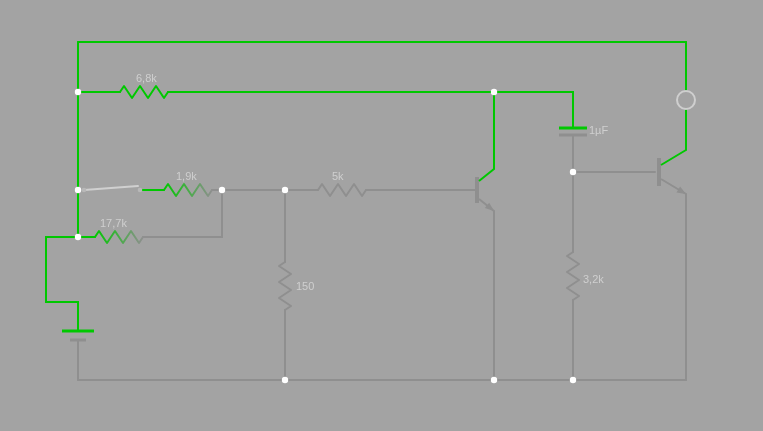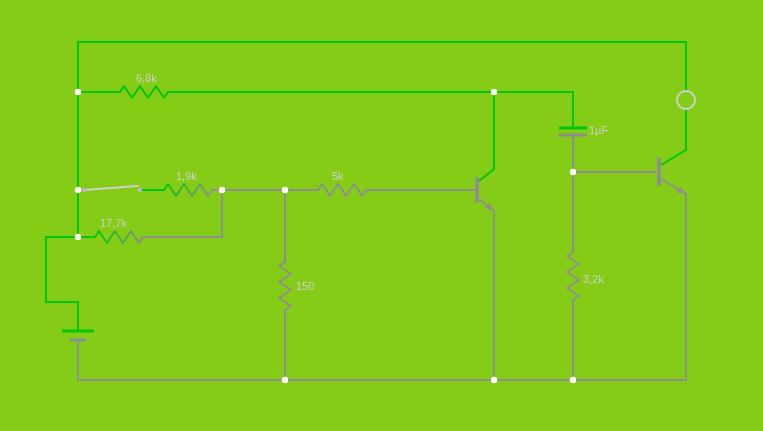--- a/index.html
+++ b/index.html
@@ -1,16 +1,16 @@
 <!DOCTYPE html>
 <html><head>
 <meta charset="utf-8">
 <style>
   html,body{margin:0;padding:0;background:#000;}
-  .stage{position:relative;width:763px;height:431px;background:#84cc16;overflow:hidden;}
+  .stage{position:relative;width:763px;height:431px;background:#a3a3a3;overflow:hidden;}
   svg{display:block;}
   .wg{stroke:#00c800;stroke-width:2;fill:none;stroke-linecap:round;}
   .wn{stroke:#8f8f8f;stroke-width:2;fill:none;stroke-linecap:round;}
   .zz{fill:none;stroke-width:2;stroke-linejoin:round;stroke-linecap:round;}
   .plate-hi{stroke:#00c800;stroke-width:3;fill:none;}
   .plate-lo{stroke:#8f8f8f;stroke-width:3;fill:none;}
   .bar{stroke:#8f8f8f;stroke-width:4;fill:none;}
   .arm-hi{stroke:#00c800;stroke-width:2;fill:none;}
   .arm-lo{stroke:#8f8f8f;stroke-width:2;fill:none;}
   .sw{stroke:#d0d0d0;stroke-width:2;fill:none;stroke-linecap:round;}

